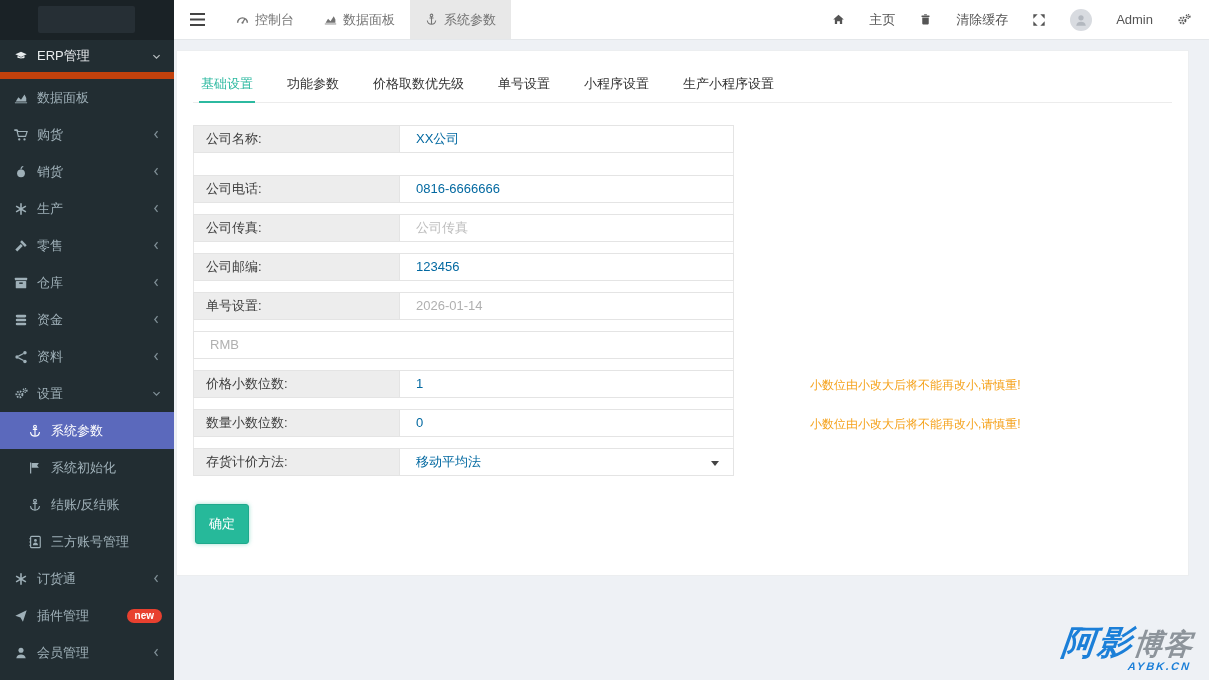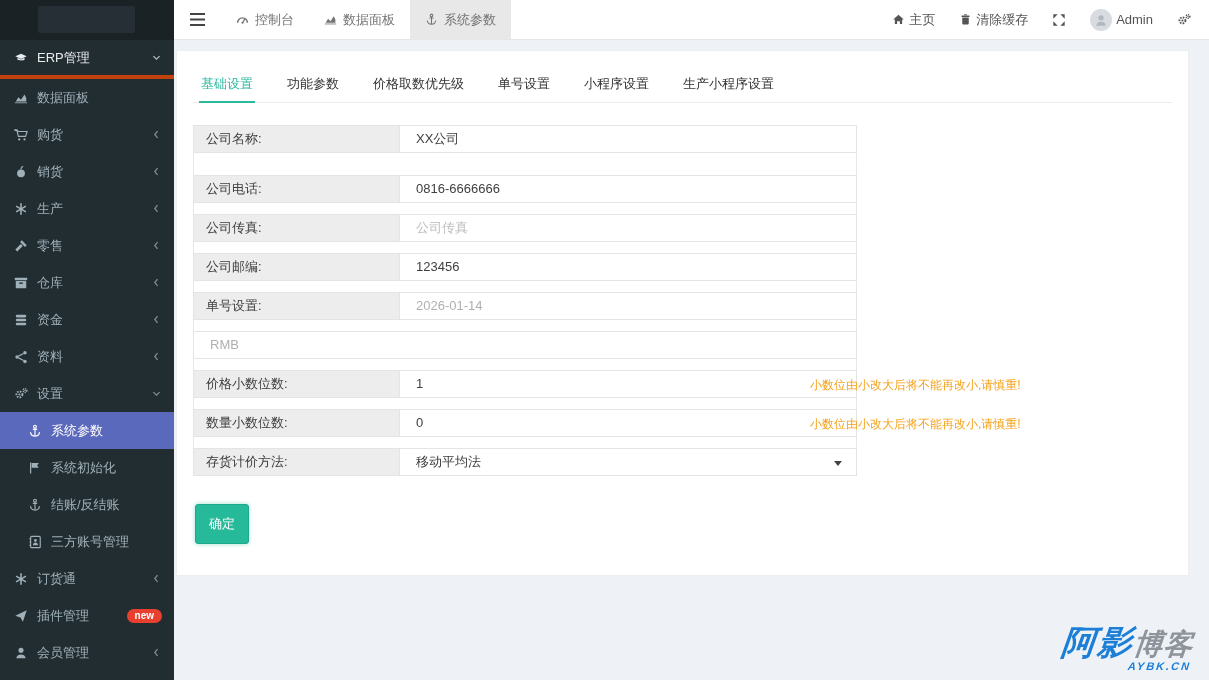--- a/index.html
+++ b/index.html
@@ -10,55 +10,55 @@
   .sidebar { position:absolute; left:0; top:0; width:174px; height:680px;
     background:#222d32; z-index:5; }
   .logo-strip { height:40px; background:#1a2226; position:relative; }
   .logo-box { position:absolute; left:38px; top:6px; width:97px; height:27px;
     background:#262f35; border-radius:2px; }
   .s-item { height:37px; display:flex; align-items:center; padding:0 12px 0 14px;
     color:#9fb0b8; font-size:13px; cursor:pointer; position:relative; }
   .s-item .ic { width:14px; height:14px; margin-right:9px; flex:0 0 auto; }
   .s-item .s-label { flex:1 1 auto; white-space:nowrap; }
   .s-item .chev { width:11px; height:11px; opacity:.75; }
-  .s-item.top { color:#e8ecee; border-bottom:4px solid #c2410c; height:39px; }
+  .s-item.top { color:#e8ecee; border-bottom:7px solid #c2410c; height:39px; }
   .s-item.sub { padding-left:28px; }
   .s-item.active { background:#5b69bc; color:#fff; }
   .badge-new { background:#e8402f; color:#fff; font-size:10px; font-weight:bold;
     padding:2px 8px; border-radius:9px; line-height:1; }
 
   
   .navbar { position:absolute; left:174px; top:0; width:1035px; height:40px;
     background:#fff; border-bottom:1px solid #e4e7ea; display:flex; align-items:stretch;
     color:#555; font-size:13px; }
   .nav-left { display:flex; align-items:stretch; }
   .burger { display:flex; align-items:center; padding:0 16px; cursor:pointer; color:#444; }
   .nav-tab { display:flex; align-items:center; gap:6px; padding:0 15px; cursor:pointer; color:#737373; }
   .nav-tab.active { background:#e8e8e8; }
   .nav-tab .ic, .nav-right .ic { width:13px; height:13px; }
   .nav-right { margin-left:auto; display:flex; align-items:center; gap:24px; padding-right:18px; }
-  .nav-right .nav-link { display:flex; align-items:center; gap:4px; cursor:pointer; color:#555; }
+  .nav-right .nav-link { display:flex; align-items:center; gap:24px; cursor:pointer; color:#555; }
   .avatar { width:22px; height:22px; border-radius:50%; background:#d8dbe0; display:inline-flex;
     align-items:center; justify-content:center; color:#b3b8bf; }
   .avatar svg { width:14px; height:14px; }
 
   
   .page { position:absolute; left:174px; top:40px; width:1035px; height:640px; background:#eef1f5; }
   .card { position:absolute; left:2px; top:10px; width:1013px; height:526px;
     background:#fff; border:1px solid #eceef0; padding:20px 16px; }
 
   .ctabs { display:flex; gap:30px; border-bottom:1px solid #ececec; padding:0 6px; height:32px; }
   .ctab { font-size:13px; color:#333; cursor:pointer; padding:4px 2px; white-space:nowrap; }
   .ctab.active { color:#2cb9a0; border-bottom:2px solid #2cb9a0; margin-bottom:-1px; }
 
-  .form { margin-top:22px; width:664px; }
+  .form { margin-top:22px; width:541px; }
   .frow { display:flex; height:28px; border:1px solid #e4e4e4; background:#fff; position:relative; }
   .flabel { width:206px; background:#ededed; border-right:1px solid #e4e4e4;
     font-size:13px; color:#3d3d3d; line-height:26px; padding-left:12px; }
-  .fvalue { flex:1; font-size:13px; color:#404040; line-height:26px; padding-left:16px; position:relative; }
+  .fvalue { flex:1; font-size:13px; color:#0369a1; line-height:26px; padding-left:16px; position:relative; }
   .fvalue.ph { color:#bdbdbd; }
   .fvalue.dis { color:#b0b0b0; }
   .spacer { height:11px; border-left:1px solid #e8e8e8; border-right:1px solid #e8e8e8; }
   .hint { position:absolute; left:616px; top:6px; width:420px; font-size:12px;
     color:#f5a21b; white-space:nowrap; }
   .sel-caret { position:absolute; right:14px; top:12px; width:0; height:0;
     border-left:4px solid transparent; border-right:4px solid transparent;
     border-top:5px solid #444; cursor:pointer; }
 
   .btn-ok { margin-top:28px; margin-left:2px; display:inline-block; background:#26b99a;

